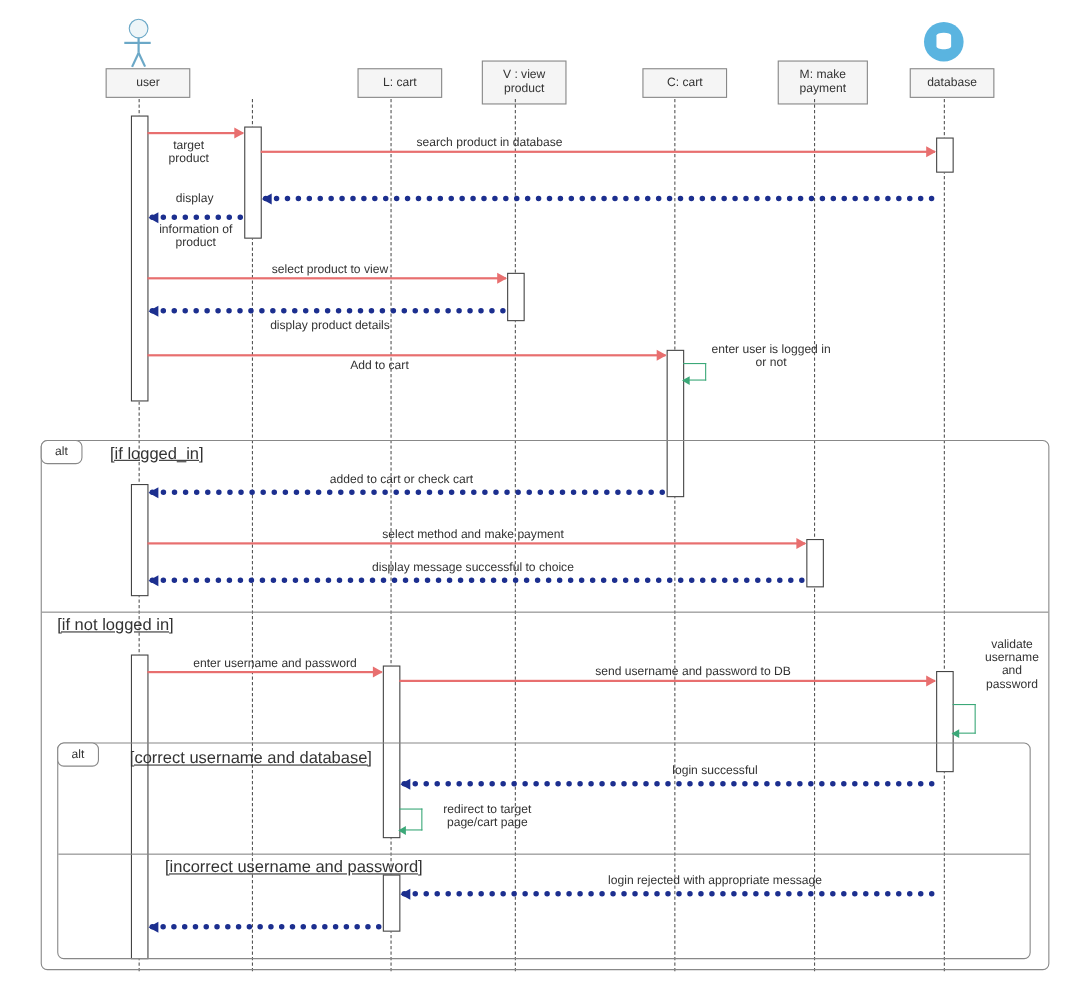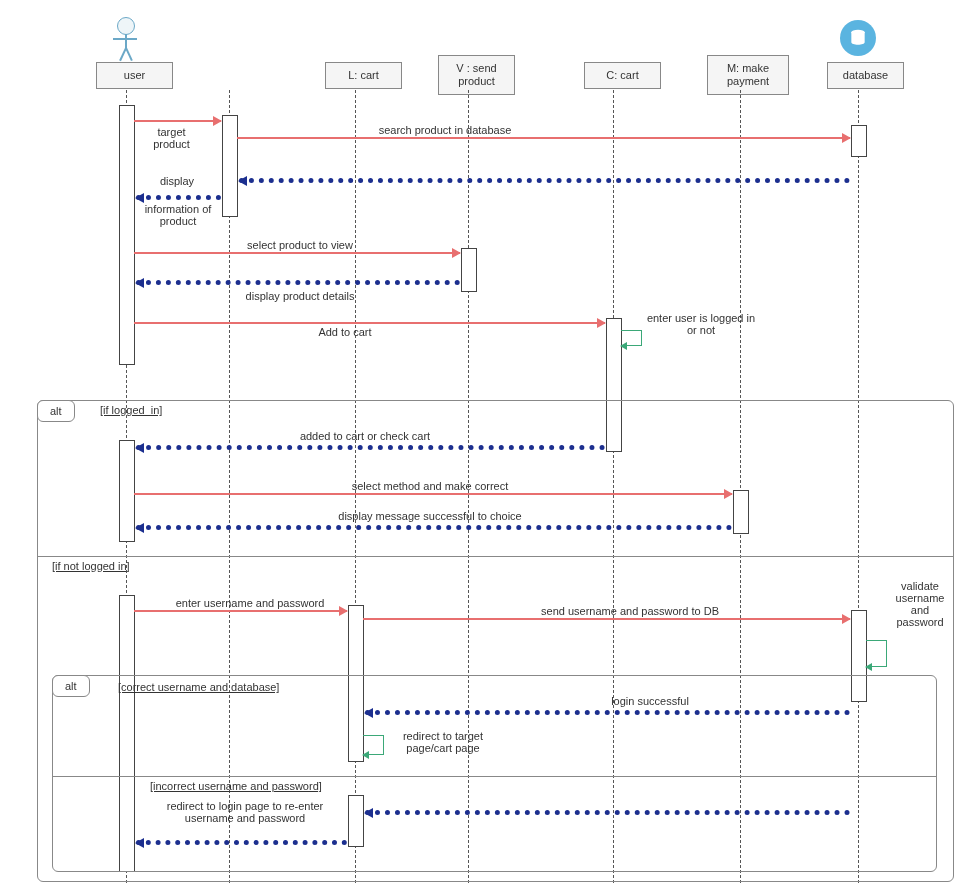--- a/index.html
+++ b/index.html
@@ -18,21 +18,21 @@
 .msg.dashed{border-top:5px dotted #1c2f8f;height:0}
 .msg .arrow{position:absolute;right:-1px;top:-4px;width:0;height:0;border-top:5px solid transparent;border-bottom:5px solid transparent;border-left:9px solid #e86f6f}
 .msg.left .arrow{left:-1px;right:auto;border-left:none;border-right:9px solid #e86f6f}
 .msg.dashed .arrow{border-left-color:#1c2f8f;top:-7px}
 .msg.dashed.left .arrow{border-right-color:#1c2f8f;border-left:none}
 .msg-label{position:absolute;text-align:center;color:#333;white-space:nowrap}
 .self-msg{position:absolute;border:1.5px solid #3ba878;border-left:none;width:20px;height:14px}
 .self-msg .arrow{position:absolute;left:-1px;bottom:-5px;width:0;height:0;border-top:4px solid transparent;border-bottom:4px solid transparent;border-right:7px solid #3ba878}
 .fragment{position:absolute;border:1px solid #888;border-radius:6px}
 .fragment-label{position:absolute;top:-1px;left:-1px;padding:4px 12px;border:1px solid #888;border-radius:6px;background:#fff;font-size:11px}
-.guard{position:absolute;text-decoration:underline;font-size:11px}
+.guard{position:absolute;text-decoration:underline;font-size:15px}
 .divider{position:absolute;left:0;right:0;border-top:1px solid #888}
 </style>
 </head>
 <body>
 
 <div class="canvas">
 
   <div class="actor-head" style="left:117px;top:17px"></div>
   <div class="actor-body" style="left:125px;top:34px"></div>
   <div class="actor-arms" style="left:113px;top:38px"></div>
@@ -41,21 +41,21 @@
 
   <div class="db-icon" style="left:840px;top:20px">
     <svg viewBox="0 0 24 24">
         <ellipse cx="12" cy="5" rx="8" ry="3"></ellipse>
         <path d="M4 5v6c0 1.7 3.6 3 8 3s8-1.3 8-3V5M4 11v6c0 1.7 3.6 3 8 3s8-1.3 8-3v-6"></path>
       </svg>
   </div>
 
   <div class="participant" style="left:96px;top:62px"><span data-bind="participants.user">user</span></div>
   <div class="participant" style="left:325px;top:62px"><span data-bind="participants.login">L: cart</span></div>
-  <div class="participant" style="left:438px;top:55px;width:55px"><span data-bind="participants.view">V : send product</span></div>
+  <div class="participant" style="left:438px;top:55px;width:55px"><span data-bind="participants.view">V : view product</span></div>
   <div class="participant" style="left:584px;top:62px"><span data-bind="participants.cart">C: cart</span></div>
   <div class="participant" style="left:707px;top:55px;width:60px"><span data-bind="participants.payment">M: make payment</span></div>
   <div class="participant" style="left:827px;top:62px"><span data-bind="participants.db">database</span></div>
 
   <div class="lifeline" style="left:126px"></div>
   <div class="lifeline" style="left:229px"></div>
   <div class="lifeline" style="left:355px"></div>
   <div class="lifeline" style="left:468px"></div>
   <div class="lifeline" style="left:613px"></div>
   <div class="lifeline" style="left:740px"></div>
@@ -122,21 +122,21 @@
   <div class="guard" data-bind="fragments.g1" style="left:100px;top:404px">[if logged_in]</div>
 
   <div class="msg dashed left" style="left:136px;top:445px;width:469px">
       <div class="arrow"></div>
     </div>
   <div class="msg-label" data-bind="messages.m9" style="left:240px;top:430px;width:250px">added to cart or check cart</div>
 
   <div class="msg solid" style="left:134px;top:493px;width:598px">
       <div class="arrow"></div>
     </div>
-  <div class="msg-label" data-bind="messages.m10" style="left:280px;top:480px;width:300px">select method and make correct</div>
+  <div class="msg-label" data-bind="messages.m10" style="left:280px;top:480px;width:300px">select method and make payment</div>
 
   <div class="msg dashed left" style="left:136px;top:525px;width:596px">
       <div class="arrow"></div>
     </div>
   <div class="msg-label" data-bind="messages.m11" style="left:280px;top:510px;width:300px">display message successful to choice</div>
 
   <div class="guard" data-bind="fragments.g2" style="left:52px;top:560px">[if not logged in]</div>
 
   <div class="msg solid" style="left:134px;top:610px;width:213px">
       <div class="arrow"></div>
@@ -167,19 +167,19 @@
   <div class="self-msg" style="left:363px;top:735px;height:18px">
       <div class="arrow"></div>
     </div>
   <div class="msg-label" data-bind="messages.m16" style="left:388px;top:730px;width:110px;white-space:normal">redirect to target page/cart page</div>
 
   <div class="guard" data-bind="fragments.g4" style="left:150px;top:780px">[incorrect username and password]</div>
 
   <div class="msg dashed left" style="left:365px;top:810px;width:485px">
       <div class="arrow"></div>
     </div>
+  <div class="msg-label" data-bind="messages.m17" style="left:500px;top:795px;width:300px">login rejected with appropriate message</div>
 
   <div class="msg dashed left" style="left:136px;top:840px;width:211px">
       <div class="arrow"></div>
     </div>
-  <div class="msg-label" data-bind="messages.m18" style="left:145px;top:800px;width:200px;white-space:normal">redirect to login page to re-enter username and password</div>
 
 </div>
 
 </body></html>

